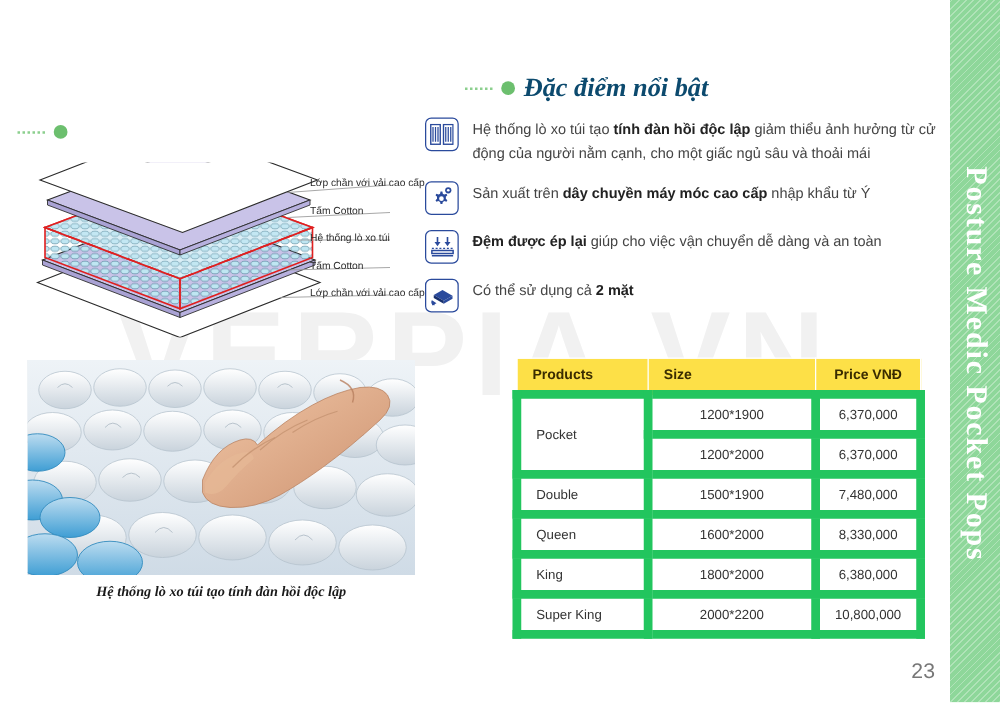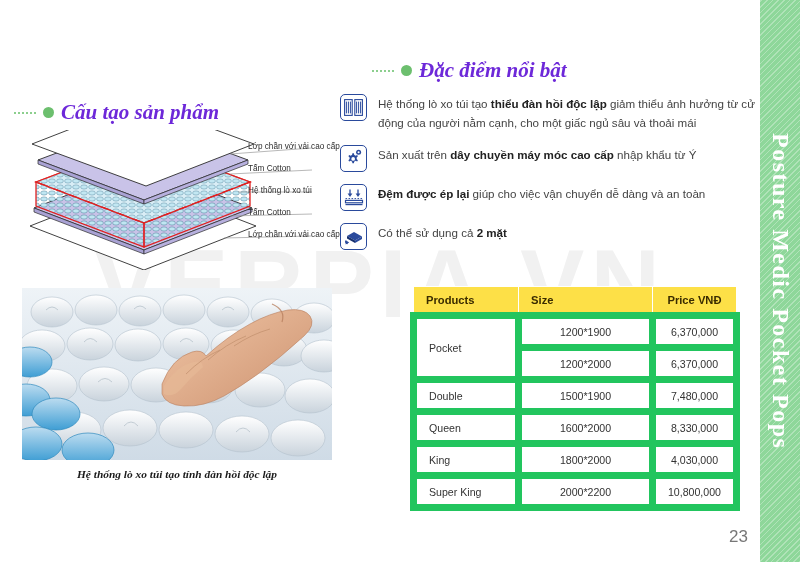--- a/index.html
+++ b/index.html
@@ -90,21 +90,21 @@
     height: 11px;
     border-radius: 50%;
     background: #6cbf6e;
     flex: 0 0 auto;
   }
   .sec-title {
     font-family: "Liberation Serif", serif;
     font-style: italic;
     font-weight: bold;
     font-size: 21px;
-    color: #6d28d9;
+    color: #0c4a6e;
     white-space: nowrap;
   }
   #header-features { left: 372px; top: 58px; }
   #header-structure { left: 14px; top: 100px; }
 
   
   #features {
     position: absolute;
     left: 340px;
     top: 94px;
@@ -225,21 +225,20 @@
 </head>
 <body>
 
 <div id="page">
 
   <div id="watermark">VERPIA.VN</div>
 
   <div class="sec-header" id="header-structure">
     <span class="lead-dots"></span>
     <span class="bullet-dot"></span>
-    <span class="sec-title">Cấu tạo sản phẩm</span>
   </div>
 
   <div id="diagram">
     <svg width="330" height="140" viewBox="0 0 330 140">
       <defs>
         <pattern id="coils" width="8" height="6" patternUnits="userSpaceOnUse">
           <ellipse cx="4" cy="3" rx="3.4" ry="2.1" fill="#bfe6f2" stroke="#4a7f96" stroke-width="0.5"></ellipse>
         </pattern>
       </defs>
 
@@ -376,21 +375,21 @@
             <line x1="2.4" y1="2.6" x2="2.4" y2="14.4"></line>
               <line x1="4.4" y1="2.6" x2="4.4" y2="14.4"></line>
             <line x1="6.4" y1="2.6" x2="6.4" y2="14.4"></line>
             <line x1="12.6" y1="2.6" x2="12.6" y2="14.4"></line>
               <line x1="14.6" y1="2.6" x2="14.6" y2="14.4"></line>
             <line x1="16.6" y1="2.6" x2="16.6" y2="14.4"></line>
           </g>
         </svg>
       </span>
       <span class="feature-text">
-        <span>Hệ thống lò xo túi tạo </span><b>thiểu đàn hồi độc lập</b><span> giảm thiểu ảnh hưởng từ cử động của người nằm cạnh, cho một giấc ngủ sâu và thoải mái</span>
+        <span>Hệ thống lò xo túi tạo </span><b>tính đàn hồi độc lập</b><span> giảm thiểu ảnh hưởng từ cử động của người nằm cạnh, cho một giấc ngủ sâu và thoải mái</span>
       </span>
     </div>
 
     <div class="feature-row">
       <span class="feature-icon">
         <svg width="19" height="18" viewBox="0 0 19 18">
           <g fill="#2a4a9c">
             <path d="M8.4 4.2 l1.5 0 0.35 1.7 a4 4 0 0 1 1.3 0.75 l1.6 -0.66 0.75 1.3 -1.25 1.2 a4 4 0 0 1 0 1.5 l1.25 1.2 -0.75 1.3 -1.6 -0.66 a4 4 0 0 1 -1.3 0.75 l-0.35 1.7 -1.5 0 -0.35 -1.7 a4 4 0 0 1 -1.3 -0.75 l-1.6 0.66 -0.75 -1.3 1.25 -1.2 a4 4 0 0 1 0 -1.5 l-1.25 -1.2 0.75 -1.3 1.6 0.66 a4 4 0 0 1 1.3 -0.75 z"></path>
             <circle cx="9.15" cy="9.9" r="1.85" fill="#ffffff"></circle>
             <circle cx="14.6" cy="3.2" r="2.5"></circle>
@@ -463,21 +462,21 @@
         <td class="c-price">7,480,000</td>
       </tr>
       <tr>
         <td class="c-product">Queen</td>
         <td class="c-size">1600*2000</td>
         <td class="c-price">8,330,000</td>
       </tr>
       <tr>
         <td class="c-product">King</td>
         <td class="c-size">1800*2000</td>
-        <td class="c-price">4,030,000</td>
+        <td class="c-price">6,380,000</td>
       </tr>
       <tr>
         <td class="c-product">Super King</td>
         <td class="c-size">2000*2200</td>
         <td class="c-price">10,800,000</td>
       </tr>
     </tbody>
   </table>
 
   <div id="page-number">23</div>

